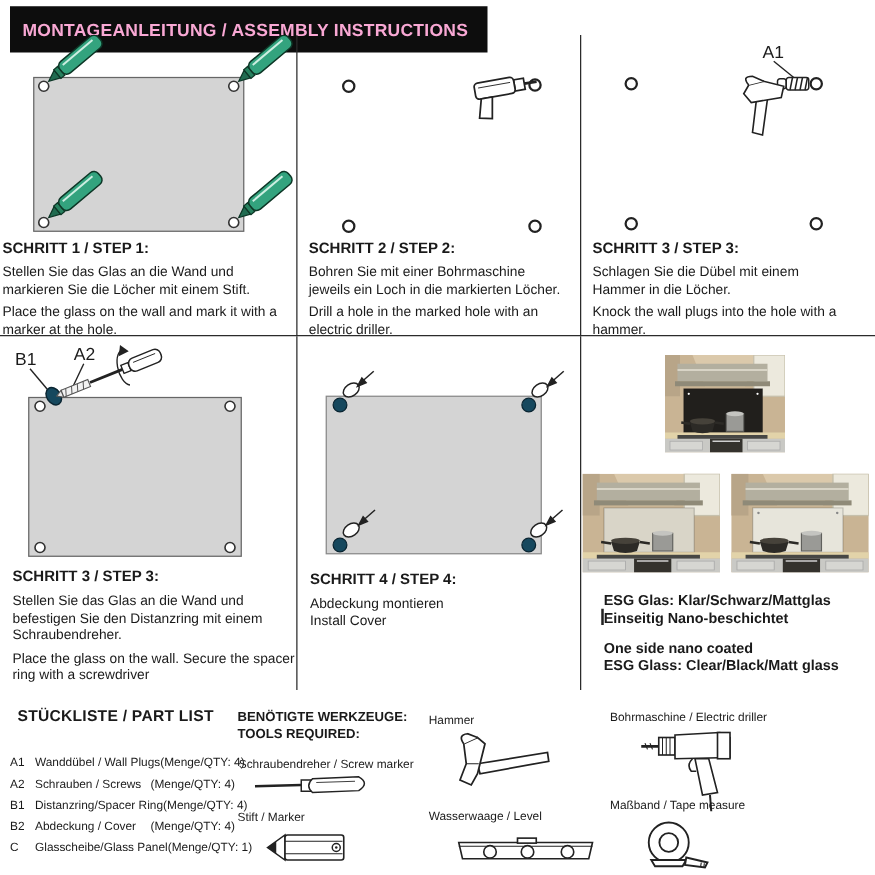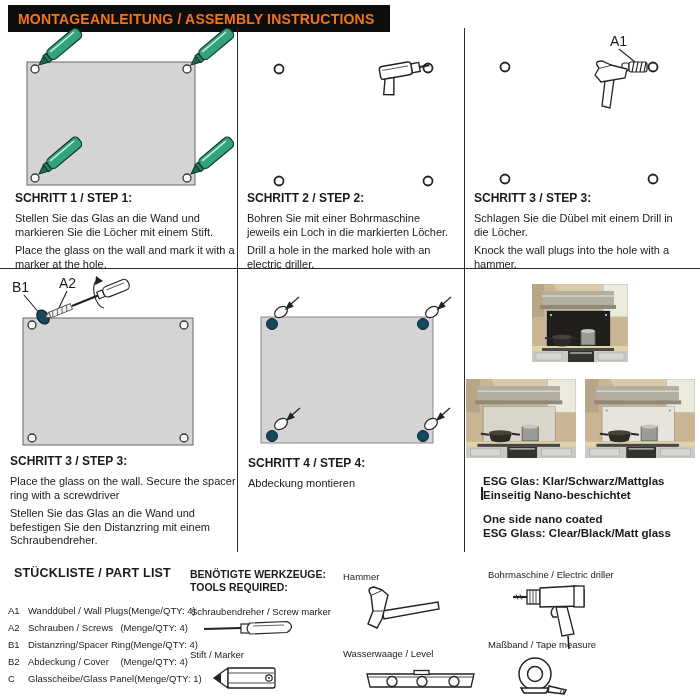--- a/index.html
+++ b/index.html
@@ -1,22 +1,22 @@
 <!DOCTYPE html>
 <html><head>
 <meta charset="utf-8">
 <style>
   html,body{margin:0;padding:0;background:#fff;}
   .page{
     position:relative;width:700px;height:700px;background:#fff;overflow:hidden;
     font-family:"Liberation Sans","DejaVu Sans",sans-serif;color:#1a1a1a;
   }
   .banner{
-    position:absolute;left:8px;top:5px;width:382px;height:27px;background:#0d0d0d;
-    color:#f97316;font-weight:bold;font-size:14px;letter-spacing:.2px;
+    position:absolute;left:8px;top:5px;width:382px;height:37px;background:#0d0d0d;
+    color:#f9a8d4;font-weight:bold;font-size:14px;letter-spacing:.2px;
     display:flex;align-items:center;padding-left:10px;box-sizing:border-box;white-space:nowrap;
   }
   .vline{position:absolute;width:1px;background:#2b2b2b;}
   .hline{position:absolute;height:1px;background:#2b2b2b;}
   .diag{position:absolute;}
   .step-text{position:absolute;}
   .step-text h4{margin:0 0 7px 0;font-size:12px;line-height:13px;font-weight:bold;}
   .step-text p{margin:0 0 5px 0;font-size:11px;line-height:13.5px;}
   .esg{position:absolute;left:483px;top:474px;width:212px;font-weight:bold;font-size:11.5px;line-height:14px;}
   .esg .gap{height:10px;}
@@ -253,43 +253,44 @@
     <rect x="49" y="47" width="14" height="14" fill="#9a9a96" stroke="#60605c" stroke-width="0.8"></rect>
     <ellipse cx="56" cy="47" rx="7" ry="2" fill="#c4c4c0"></ellipse>
     <rect x="10" y="64" width="72" height="3.5" fill="#474744"></rect>
     <rect x="0" y="67" width="96" height="11" fill="#c9c9c5"></rect>
     <rect x="36" y="67" width="26" height="11" fill="#34322d"></rect>
     <line x1="38" y1="69" x2="60" y2="69" stroke="#cfcfcf" stroke-width="1.2"></line>
     <rect x="4" y="69" width="26" height="7" fill="#d6d6d2" stroke="#aaa" stroke-width="0.6"></rect>
     <rect x="66" y="69" width="26" height="7" fill="#d6d6d2" stroke="#aaa" stroke-width="0.6"></rect>
   </svg>
 
-  <div class="step-text" style="left:15px;top:192px;width:222px">
+  <div class="step-text" style="left:2px;top:192px;width:222px">
     <h4>SCHRITT 1 / STEP 1:</h4>
     <p>Stellen Sie das Glas an die Wand und markieren Sie die Löcher mit einem Stift.</p>
     <p>Place the glass on the wall and mark it with a marker at the hole.</p>
   </div>
   <div class="step-text" style="left:247px;top:192px;width:207px">
     <h4>SCHRITT 2 / STEP 2:</h4>
     <p>Bohren Sie mit einer Bohrmaschine jeweils ein Loch in die markierten Löcher.</p>
     <p>Drill a hole in the marked hole with an electric driller.</p>
   </div>
   <div class="step-text" style="left:474px;top:192px;width:202px">
     <h4>SCHRITT 3 / STEP 3:</h4>
-    <p>Schlagen Sie die Dübel mit einem Drill in die Löcher.</p>
+    <p>Schlagen Sie die Dübel mit einem Hammer in die Löcher.</p>
     <p>Knock the wall plugs into the hole with a hammer.</p>
   </div>
   <div class="step-text" style="left:10px;top:455px;width:227px">
     <h4>SCHRITT 3 / STEP 3:</h4>
+    <p>Stellen Sie das Glas an die Wand und befestigen Sie den Distanzring mit einem Schraubendreher.</p>
     <p>Place the glass on the wall. Secure the spacer ring with a screwdriver</p>
-    <p>Stellen Sie das Glas an die Wand und befestigen Sie den Distanzring mit einem Schraubendreher.</p>
   </div>
   <div class="step-text" style="left:248px;top:457px;width:200px">
     <h4>SCHRITT 4 / STEP 4:</h4>
     <p style="margin-bottom:0">Abdeckung montieren</p>
+    <p>Install Cover</p>
   </div>
 
   <div class="esg">
     <div>ESG Glas: Klar/Schwarz/Mattglas</div>
     <div>Einseitig Nano-beschichtet</div>
     <div class="gap"></div>
     <div>One side nano coated</div>
     <div>ESG Glass: Clear/Black/Matt glass</div>
   </div>
   <div class="cursor-artifact"></div>

